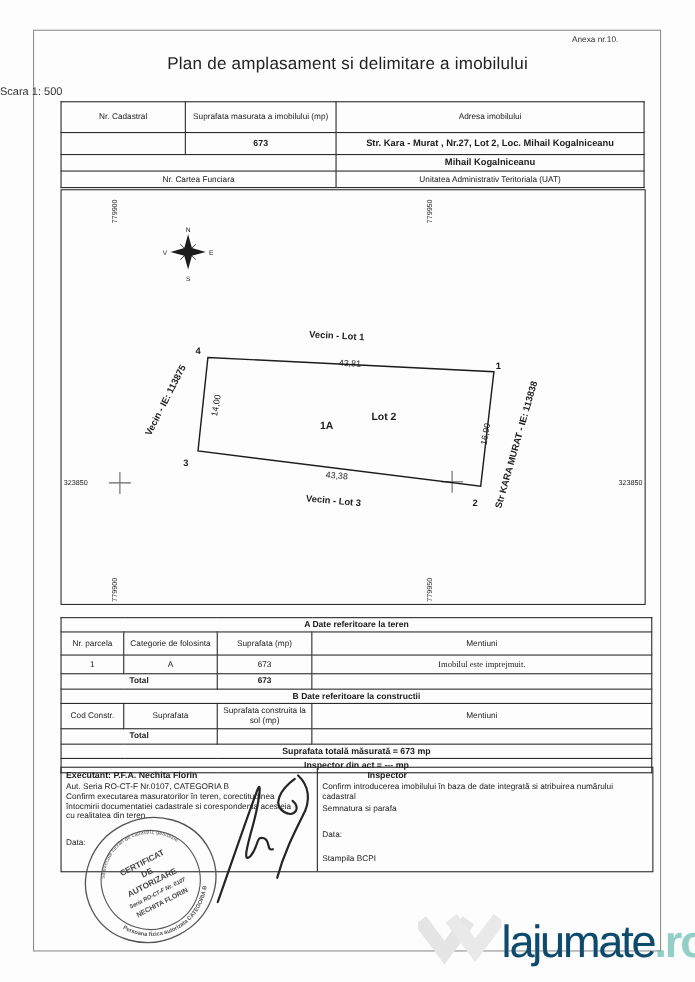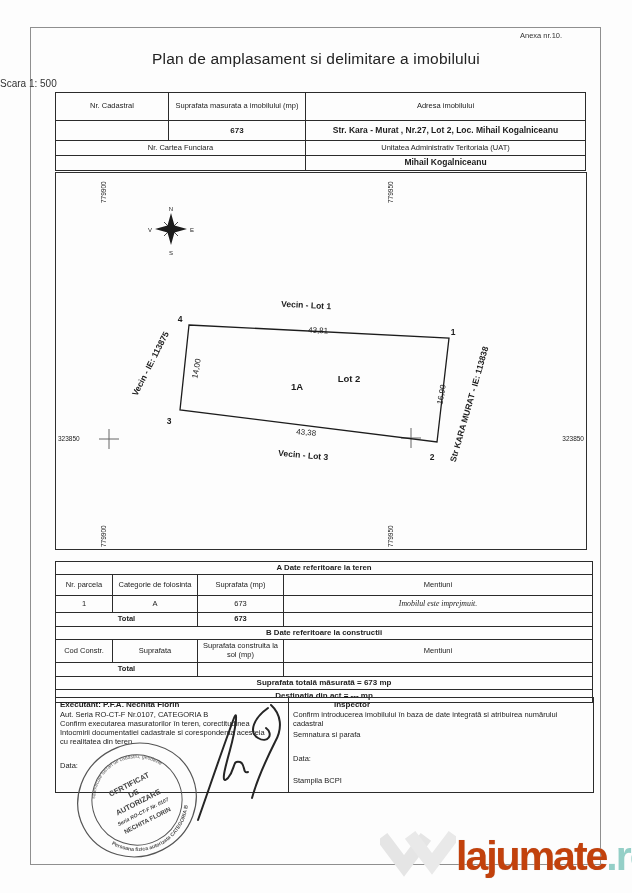--- a/index.html
+++ b/index.html
@@ -17,36 +17,36 @@
      padding:0 2px;overflow:hidden;line-height:1.15;}
   .ht{left:55px;top:92px;width:530px;}
   .ht .v{font-weight:bold;font-size:8px;}
   .ht .big{font-size:8.5px;font-weight:bold;}
   .tab{left:55px;top:561px;width:537px;}
   .sec td{font-weight:bold;font-size:7.8px;height:12px;}
   .hrow td{height:20px;}
   .drow td{height:16px;}
   .trow td{height:13px;}
   .bold{font-weight:bold;}
-  .mentiuni{font-family:"Liberation Serif",serif;font-style:italic;font-size:7.8px;}
+  .mentiuni{font-family:"Liberation Serif",serif;font-size:7.8px;}
   .fullrow{font-weight:bold;font-size:8px;height:12px;}
   
   .signbox{left:55px;top:697px;width:537px;height:94px;border:1px solid #2b2b2b;}
   .divider{left:232px;top:0;width:0;height:94px;border-left:1px solid #2b2b2b;}
   .signbox .t{font-size:7.5px;line-height:1.18;}
   .bt{font-weight:bold;font-size:8px;}
   
   .planbox{left:55px;top:172px;width:530px;height:376px;border:1px solid #2f2f2f;background:#fdfdfd;}
   .plan-svg text{font-family:"Liberation Sans",sans-serif;fill:#1c1c1c;}
   
   .stamp{left:75px;top:738px;z-index:5;}
   .signature{left:188px;top:702px;z-index:6;}
   
   .wm{left:380px;top:828px;display:flex;align-items:center;z-index:8;}
-  .wm-text{font-size:41px;font-weight:bold;letter-spacing:-2px;color:#c2410c;
+  .wm-text{font-size:41px;font-weight:normal;letter-spacing:-2px;color:#0c4a6e;
            text-shadow:0 0 1px #d2d2d2;line-height:56px;}
   .wm-tld{font-size:41px;font-weight:bold;letter-spacing:-2px;color:rgba(79,176,163,.6);line-height:56px;}
 </style>
 </head>
 <body>
 
 <div id="root">
 
   <div class="abs frame"></div>
   <div class="abs annex">Anexa nr.10.</div>
@@ -64,26 +64,26 @@
       <td>Nr.  Cadastral</td>
       <td>Suprafata masurata a  imobilului (mp)</td>
       <td>Adresa imobilului</td>
     </tr>
     <tr style="height:20px">
       <td></td>
       <td class="v">673</td>
       <td class="big">Str. Kara - Murat , Nr.27, Lot 2,  Loc. Mihail Kogalniceanu</td>
     </tr>
     <tr style="height:15px">
+      <td colspan="2"></td>
+      <td class="big">Mihail Kogalniceanu</td>
+    </tr>
+    <tr style="height:15px">
       <td colspan="2">Nr. Cartea Funciara</td>
       <td>Unitatea Administrativ Teritoriala (UAT)</td>
-    </tr>
-    <tr style="height:15px">
-      <td colspan="2"></td>
-      <td class="big">Mihail Kogalniceanu</td>
     </tr>
   </tbody>
     </table>
 
   <div class="abs planbox">
     <svg class="plan-svg" width="530" height="376" viewBox="0 0 530 376">
 
       <g stroke="#666" stroke-width="1">
         <line x1="43" y1="266" x2="63" y2="266"></line>
           <line x1="53" y1="256" x2="53" y2="276"></line>
@@ -166,21 +166,21 @@
     </tr>
     <tr class="trow">
       <td colspan="2" class="bold">Total</td>
       <td></td>
       <td></td>
     </tr>
     <tr>
           <td colspan="4" class="fullrow">Suprafata totală măsurată = 673 mp</td>
         </tr>
     <tr>
-          <td colspan="4" class="fullrow">Destinatia din act = --- mp</td>
+          <td colspan="4" class="fullrow">Inspector din act = --- mp</td>
         </tr>
   </tbody>
     </table>
 
   <div class="abs signbox">
     <div class="abs divider"></div>
     <div class="abs bt" style="left:4px;top:2px">Executant: P.F.A. Nechita Florin</div>
     <div class="abs t" style="left:4px;top:13px">Aut. Seria RO-CT-F Nr.0107,  CATEGORIA  B</div>
     <div class="abs t" style="left:4px;top:22px">Confirm executarea masuratorilor în teren, corectitudinea</div>
     <div class="abs t" style="left:4px;top:31px">întocmirii documentatiei cadastrale si corespondenta acesteia</div>

